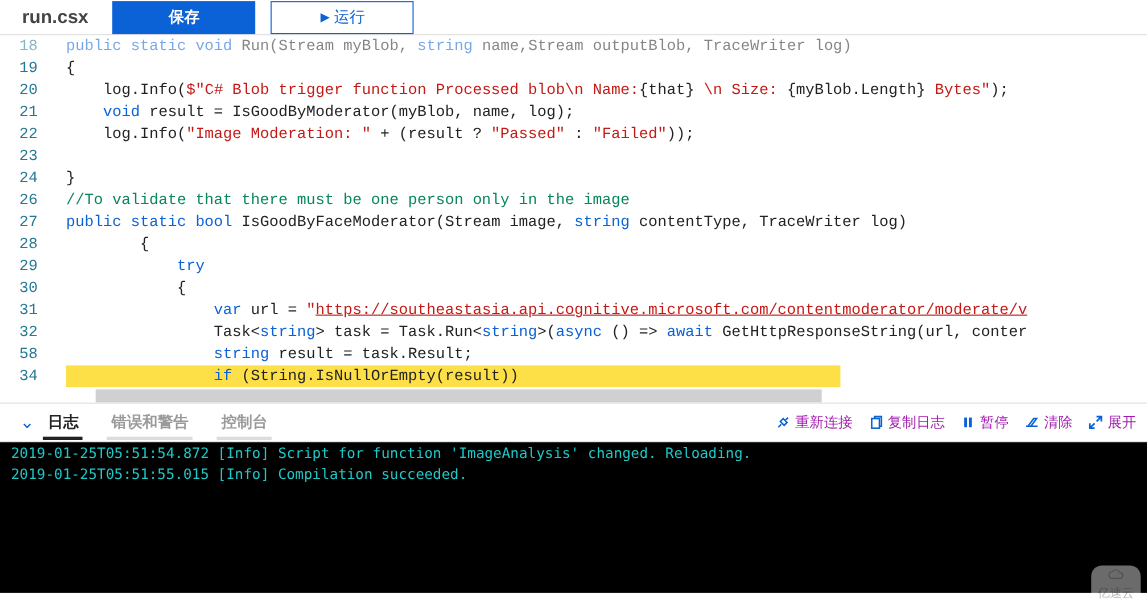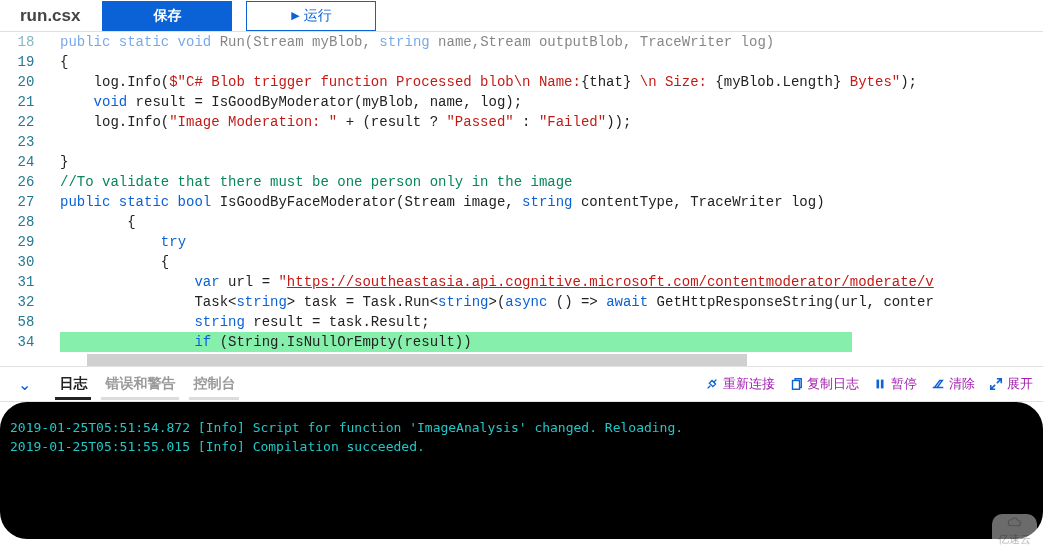--- a/index.html
+++ b/index.html
@@ -16,32 +16,32 @@
   .gutter { width: 60px; text-align: center; padding-right: 8px; color: #237893; flex: none; }
   .code { flex: 1; overflow: hidden; }
   .cut { opacity: 0.55; }
   .kw { color: #0b61d6; }
   .str { color: #c41a16; }
   .url { color: #c41a16; text-decoration: underline; }
   .punc { color: #222; }
   .id { color: #222; }
   .cm { color: #098658; }
   .interp { color: #222; }
-  .hl { background: #86efac; display: inline-block; width: 792px; }
+  .hl { background: #fde047; display: inline-block; width: 704px; }
   .scroll-h { position: absolute; left: 87px; bottom: 0; height: 12px; width: 660px; background: rgba(120,120,120,0.35); }
   .panel-bar { height: 36px; border-top: 1px solid #e0e0e0; border-bottom: 1px solid #e0e0e0; display: flex; align-items: center; padding: 0 10px; }
   .chev { color: #0b61d6; font-size: 16px; padding: 0 8px; cursor: pointer; }
-  .tabs { display: flex; gap: 10px; margin-left: 16px; }
+  .tabs { display: flex; gap: 22px; margin-left: 0; }
   .tab { padding: 6px 4px 4px; font-size: 14px; color: #9a9a9a; border-bottom: 3px solid #dcdcdc; font-weight: 600; cursor: pointer; }
   .tab.active { color: #222; border-bottom-color: #222; }
   .spacer { flex: 1; }
   .actions { display: flex; gap: 14px; color: #a21caf; font-size: 13px; }
   .action { display: inline-flex; align-items: center; gap: 4px; cursor: pointer; }
   .action svg { width: 14px; height: 14px; }
-  .console { background: #000; color: #20c8c8; font-family: Consolas, monospace; font-size: 13px; line-height: 19px; padding: 16px 10px; height: 137px; overflow: hidden; border-radius: 27px; }
+  .console { background: #000; color: #20c8c8; font-family: Consolas, monospace; font-size: 13px; line-height: 19px; padding: 1px 10px; height: 137px; overflow: hidden; }
   .console .inf { color: #20c8c8; }
   .watermark { position: absolute; right: 6px; bottom: 6px; opacity: 0.6; font-size: 11px; color: #888; display: flex; align-items: center; gap: 4px; background: rgba(255,255,255,0.7); padding: 2px 6px; border-radius: 10px; flex-direction: column; }
 </style>
 </head>
 <body>
 
 <div class="top-bar">
   <div class="filename">run.csx</div>
   <div class="btn btn-primary">保存</div>
   <div class="btn btn-outline">

